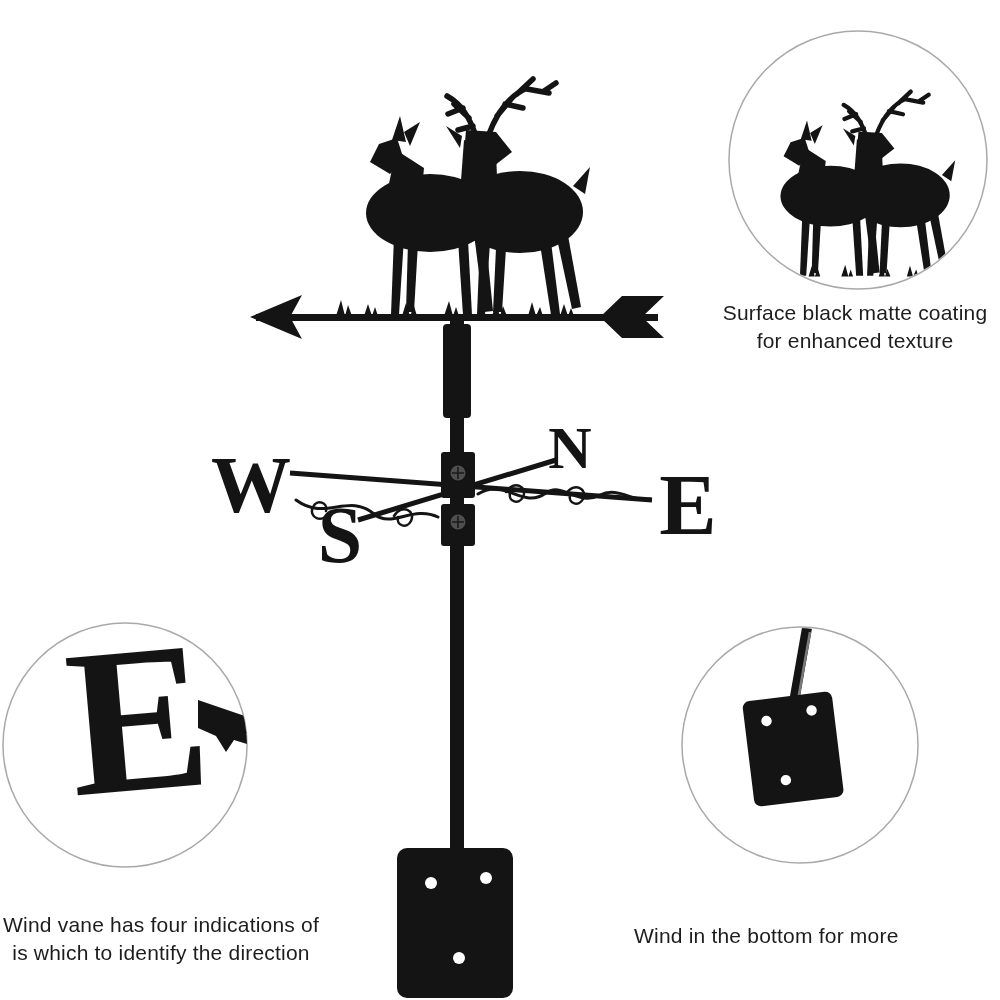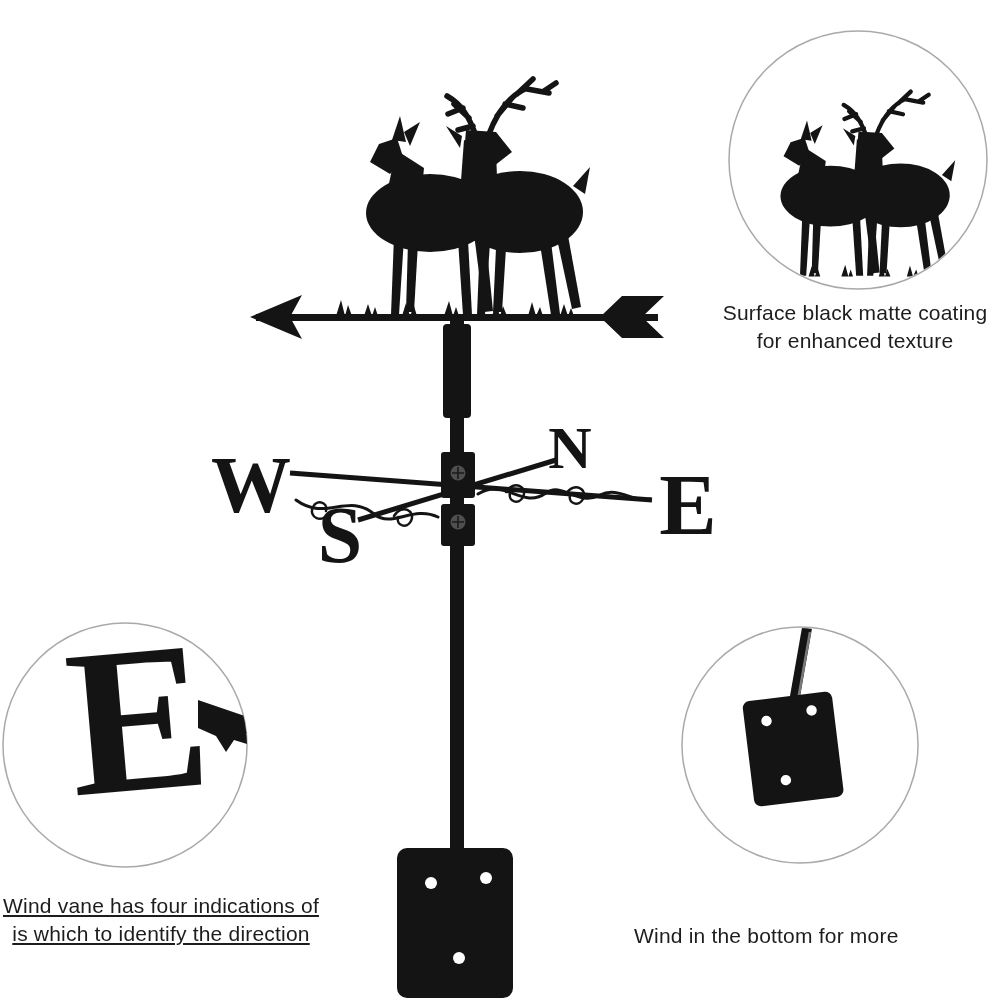--- a/index.html
+++ b/index.html
@@ -134,21 +134,21 @@
         </g>
       </g>
     </g>
   </svg>
 
   <div class="caption center" style="left:705px; top:299px; width:300px;">
     <div>Surface black matte coating</div>
     <div>for enhanced texture</div>
   </div>
 
-  <div class="caption center" style="left:0px; top:892px; width:322px;text-decoration:underline;">
+  <div class="caption center" style="left:0px; top:911px; width:322px;">
     <div>Wind vane has four indications of</div>
     <div>is which to identify the direction</div>
   </div>
 
   <div class="caption pre" style="left:634px; top:866px; width:310px;">
     <div>Wind in the bottom for more</div>
     
   </div>
 
 </div>

